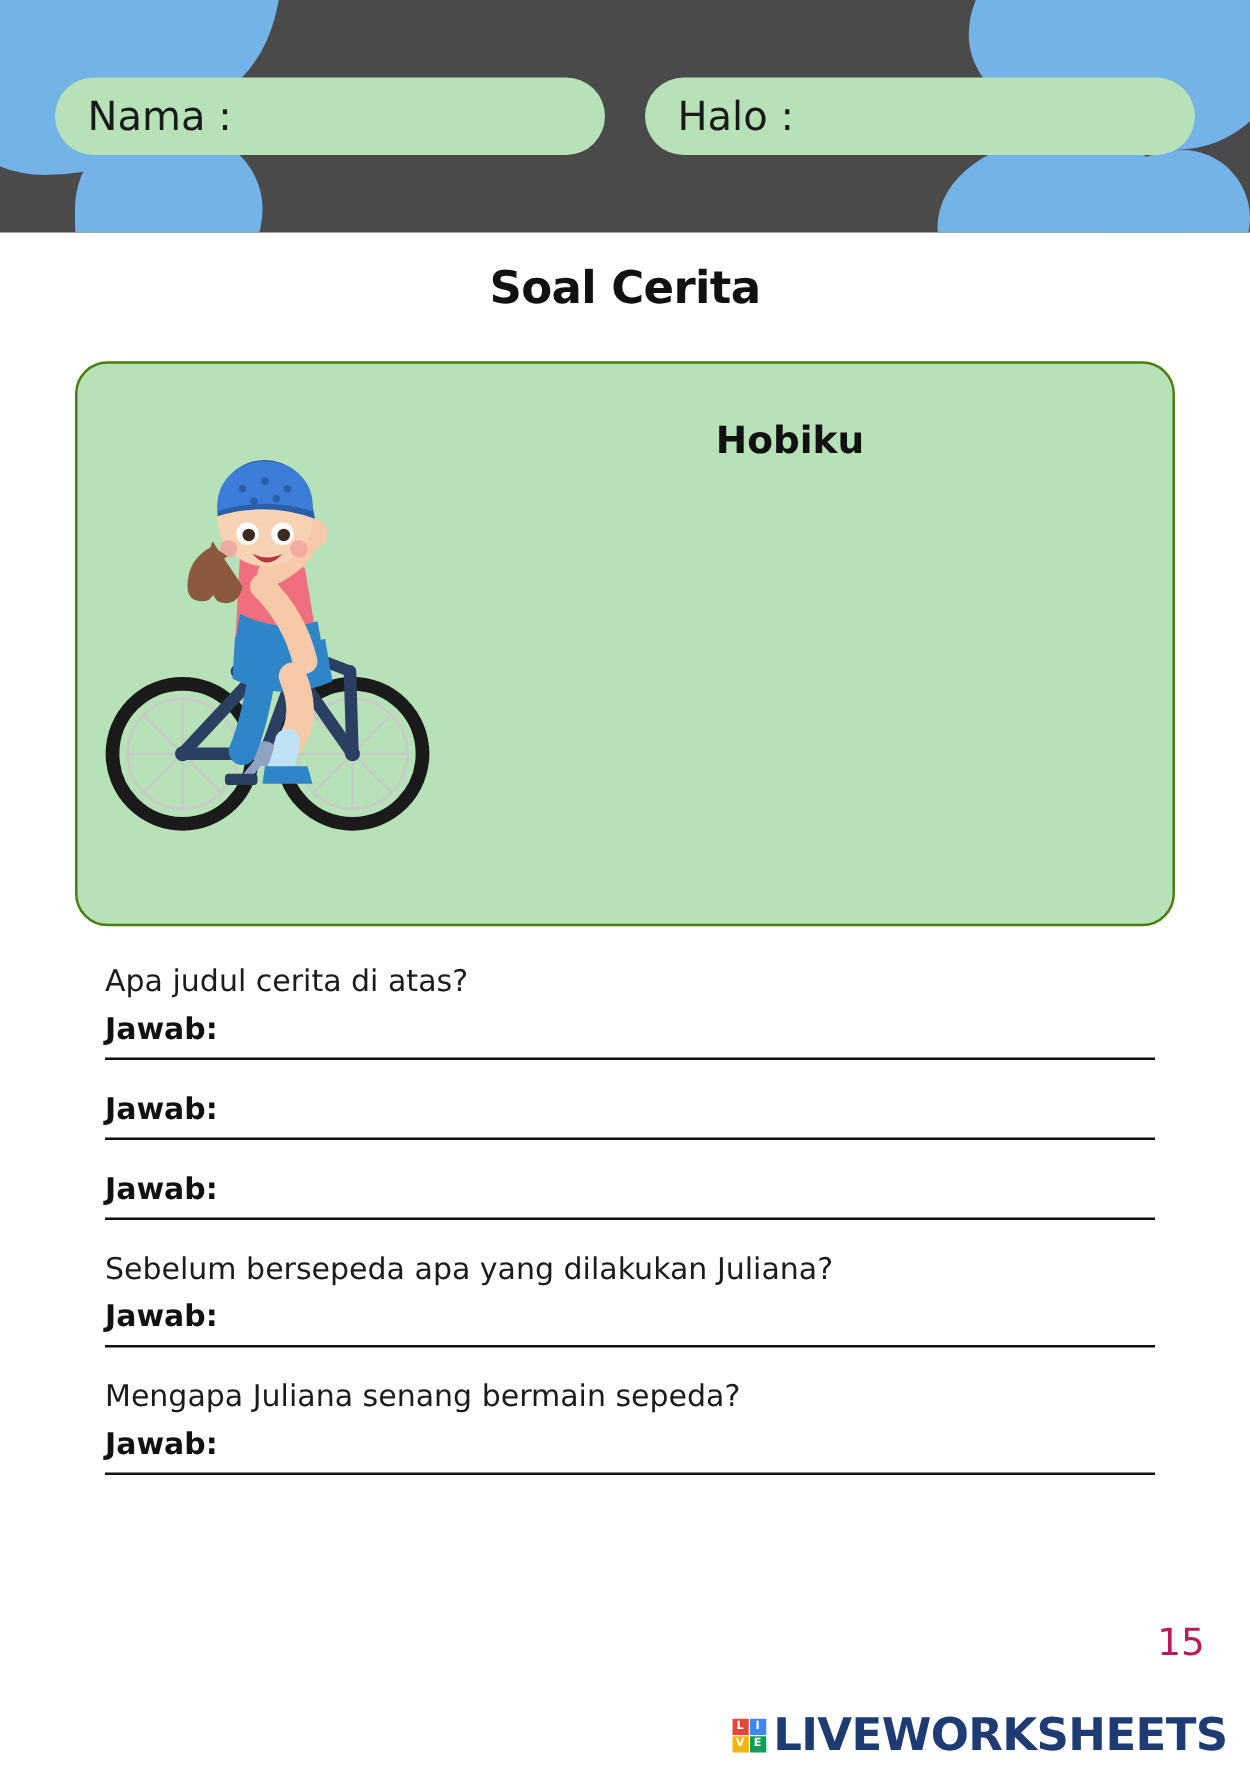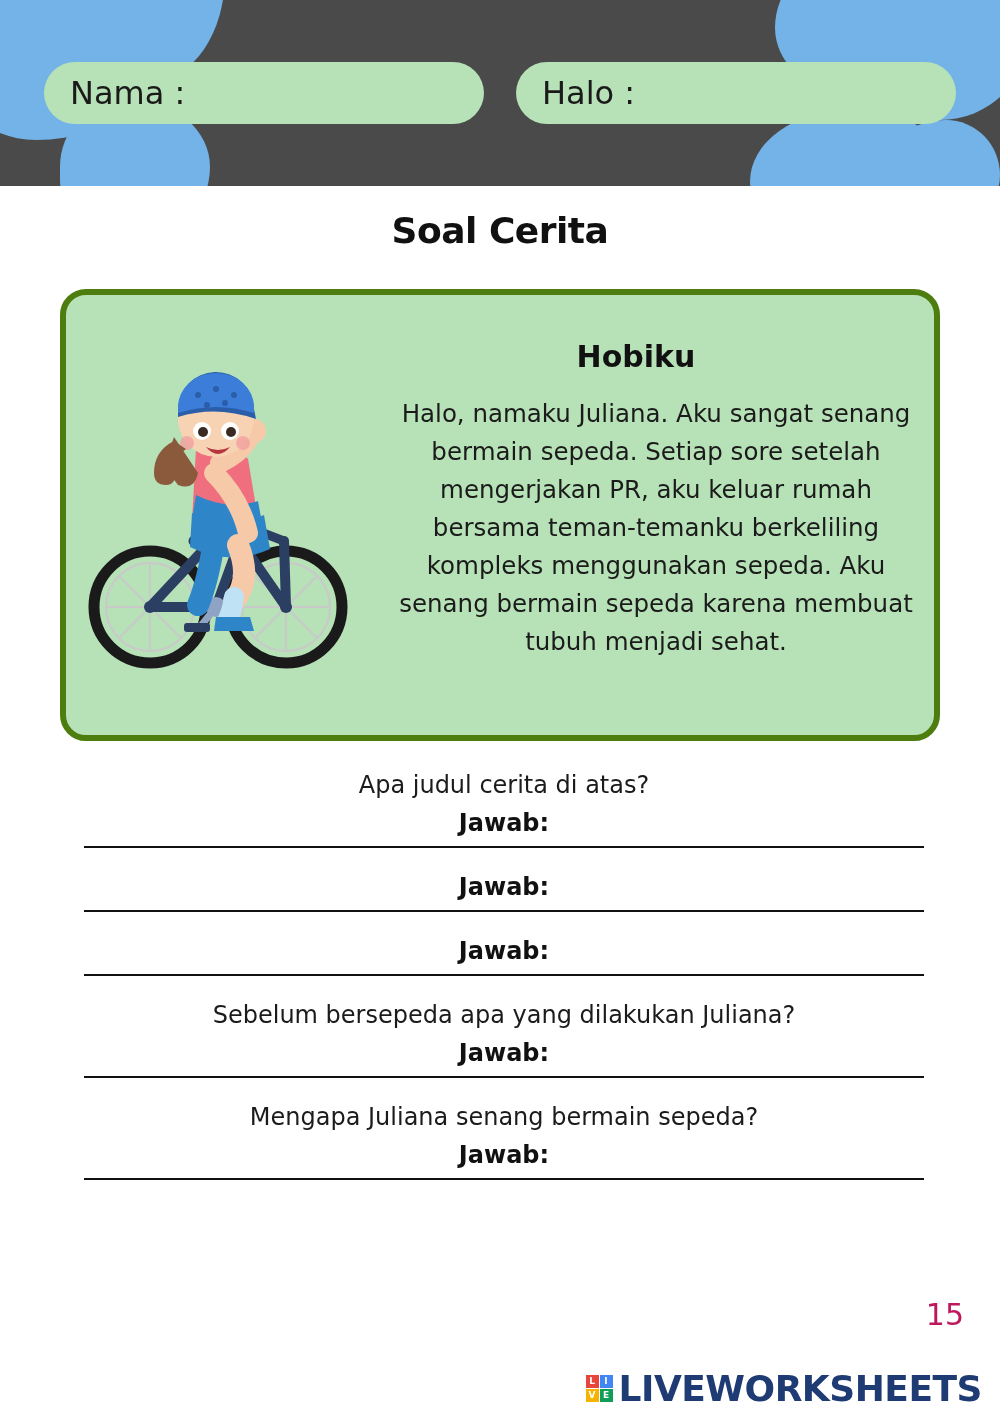--- a/index.html
+++ b/index.html
@@ -108,21 +108,21 @@
   }
 
   
   .story-card {
     position: absolute;
     left: 60px;
     top: 289px;
     width: 880px;
     height: 452px;
     background: #b7e1b7;
-    border: 6px solid #4d7c0f;
+    border: 2px solid #4d7c0f;
     border-radius: 26px;
     box-sizing: border-box;
   }
   .story-title {
     position: absolute;
     left: 290px;
     top: 44px;
     width: 560px;
     text-align: center;
     font-size: 30px;
@@ -149,21 +149,20 @@
 
   
   .questions {
     position: absolute;
     left: 84px;
     top: 768px;
     width: 840px;
   }
   .q-block {
     margin-bottom: 22px;
-    text-align: center;
   }
   .q-text {
     font-size: 24px;
     color: #1b1b1b;
     line-height: 34px;
   }
   .q-answer {
     font-size: 24px;
     font-weight: bold;
     color: #111;
@@ -318,21 +317,20 @@
       <circle cx="143" cy="87" r="5" fill="#3a2a22"></circle>
       <circle cx="99" cy="98" r="7" fill="#f2a0a0" opacity="0.8"></circle>
       <circle cx="155" cy="98" r="7" fill="#f2a0a0" opacity="0.8"></circle>
       <path d="M118 102 q12 14 24 0 q-12 6 -24 0 z" fill="#b8343f"></path>
 
       <path d="M86 96 q-20 10 -20 32 q0 12 12 12 q10 0 10 -14 q0 -16 10 -22 z" fill="#8b5a3c"></path>
     </svg>
   </div>
 
   <div class="story-title">Hobiku</div>
-  <div class="story-text">Halo, namaku Juliana. Aku sangat senang bermain sepeda. Setiap sore setelah mengerjakan PR, aku keluar rumah bersama teman-temanku berkeliling kompleks menggunakan sepeda. Aku senang bermain sepeda karena membuat tubuh menjadi sehat.</div>
 </div>
 
 <div class="questions">
 
   <div class="q-block">
     <div class="q-text">Apa judul cerita di atas?</div>
     <div class="q-answer">Jawab:</div>
     <div class="q-line"></div>
   </div>
 

